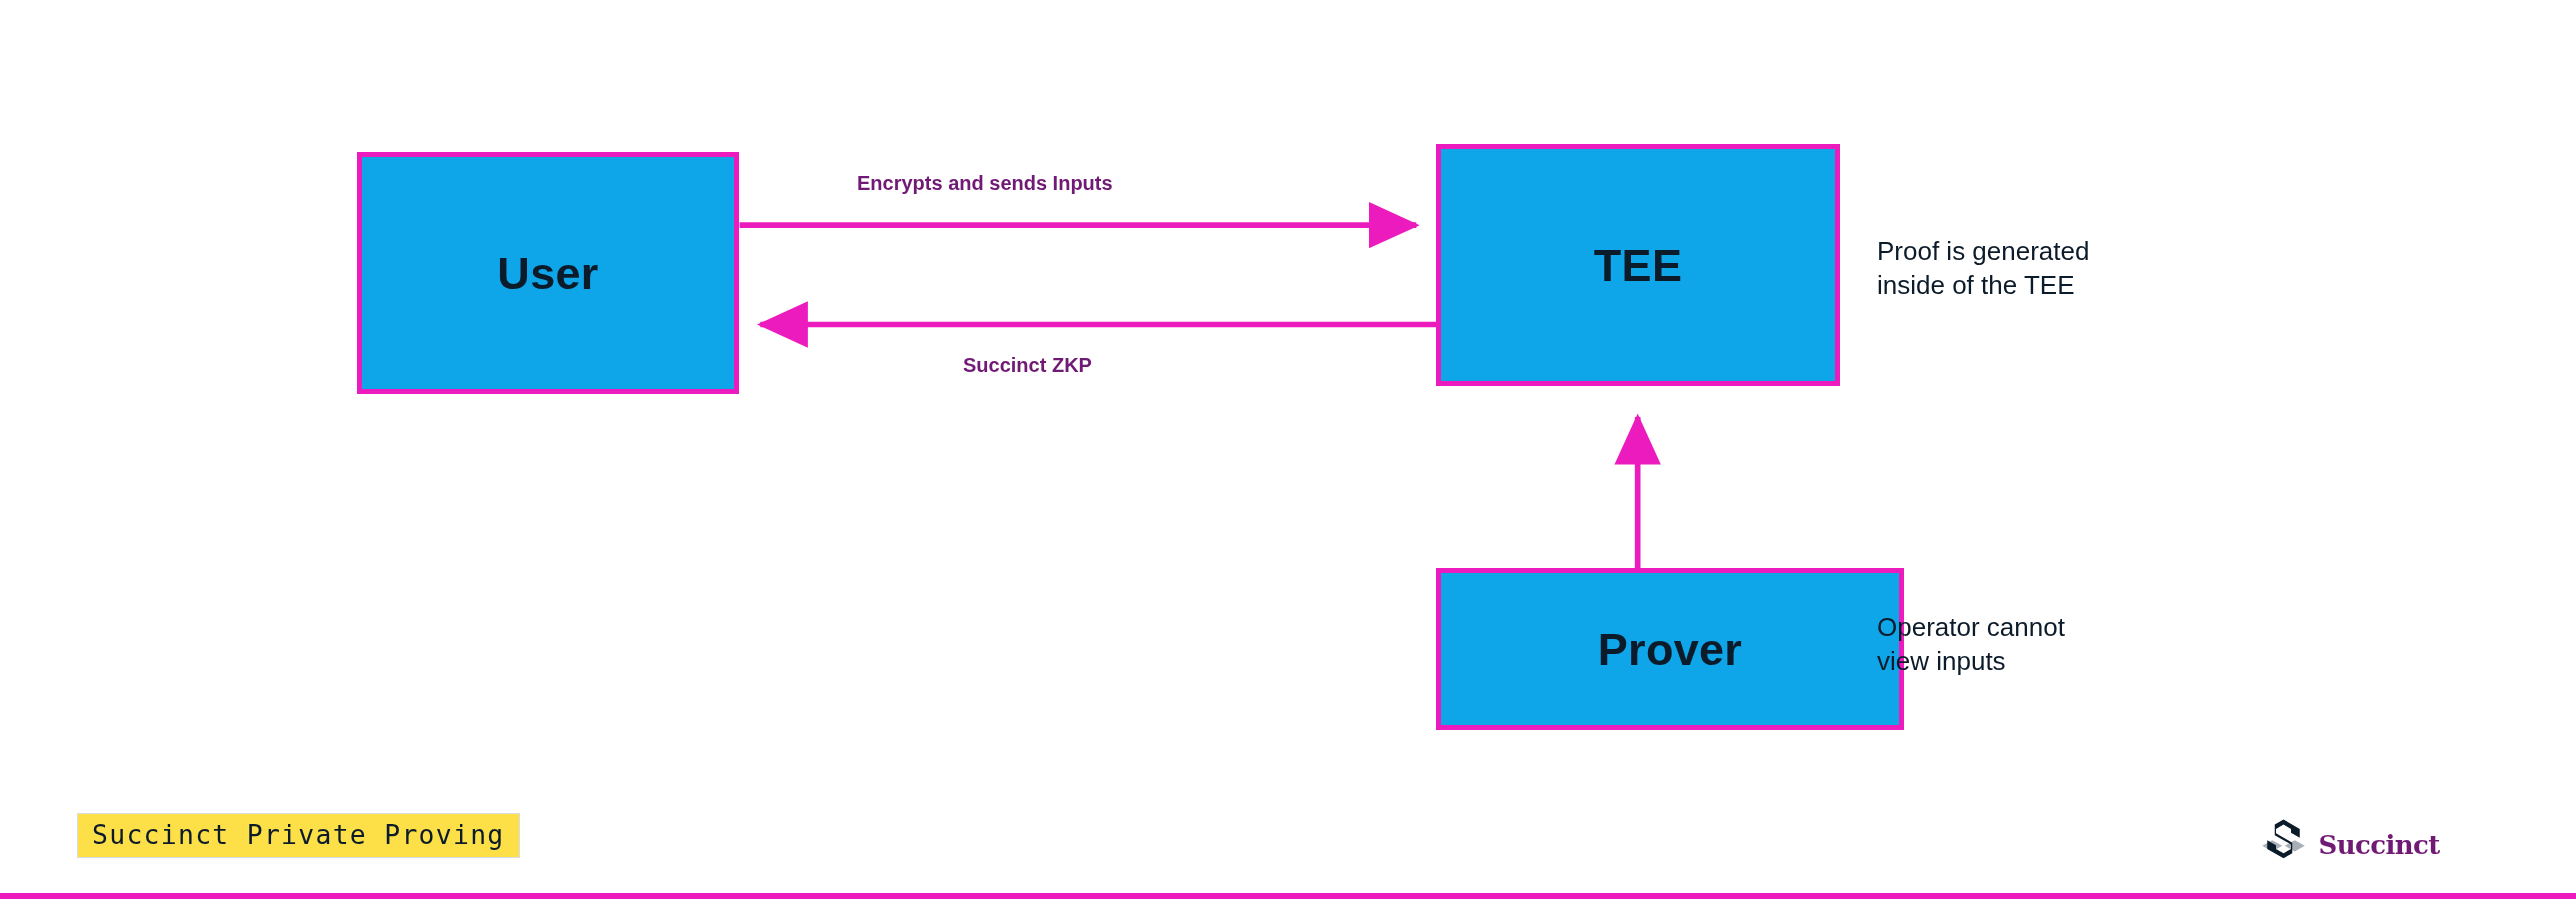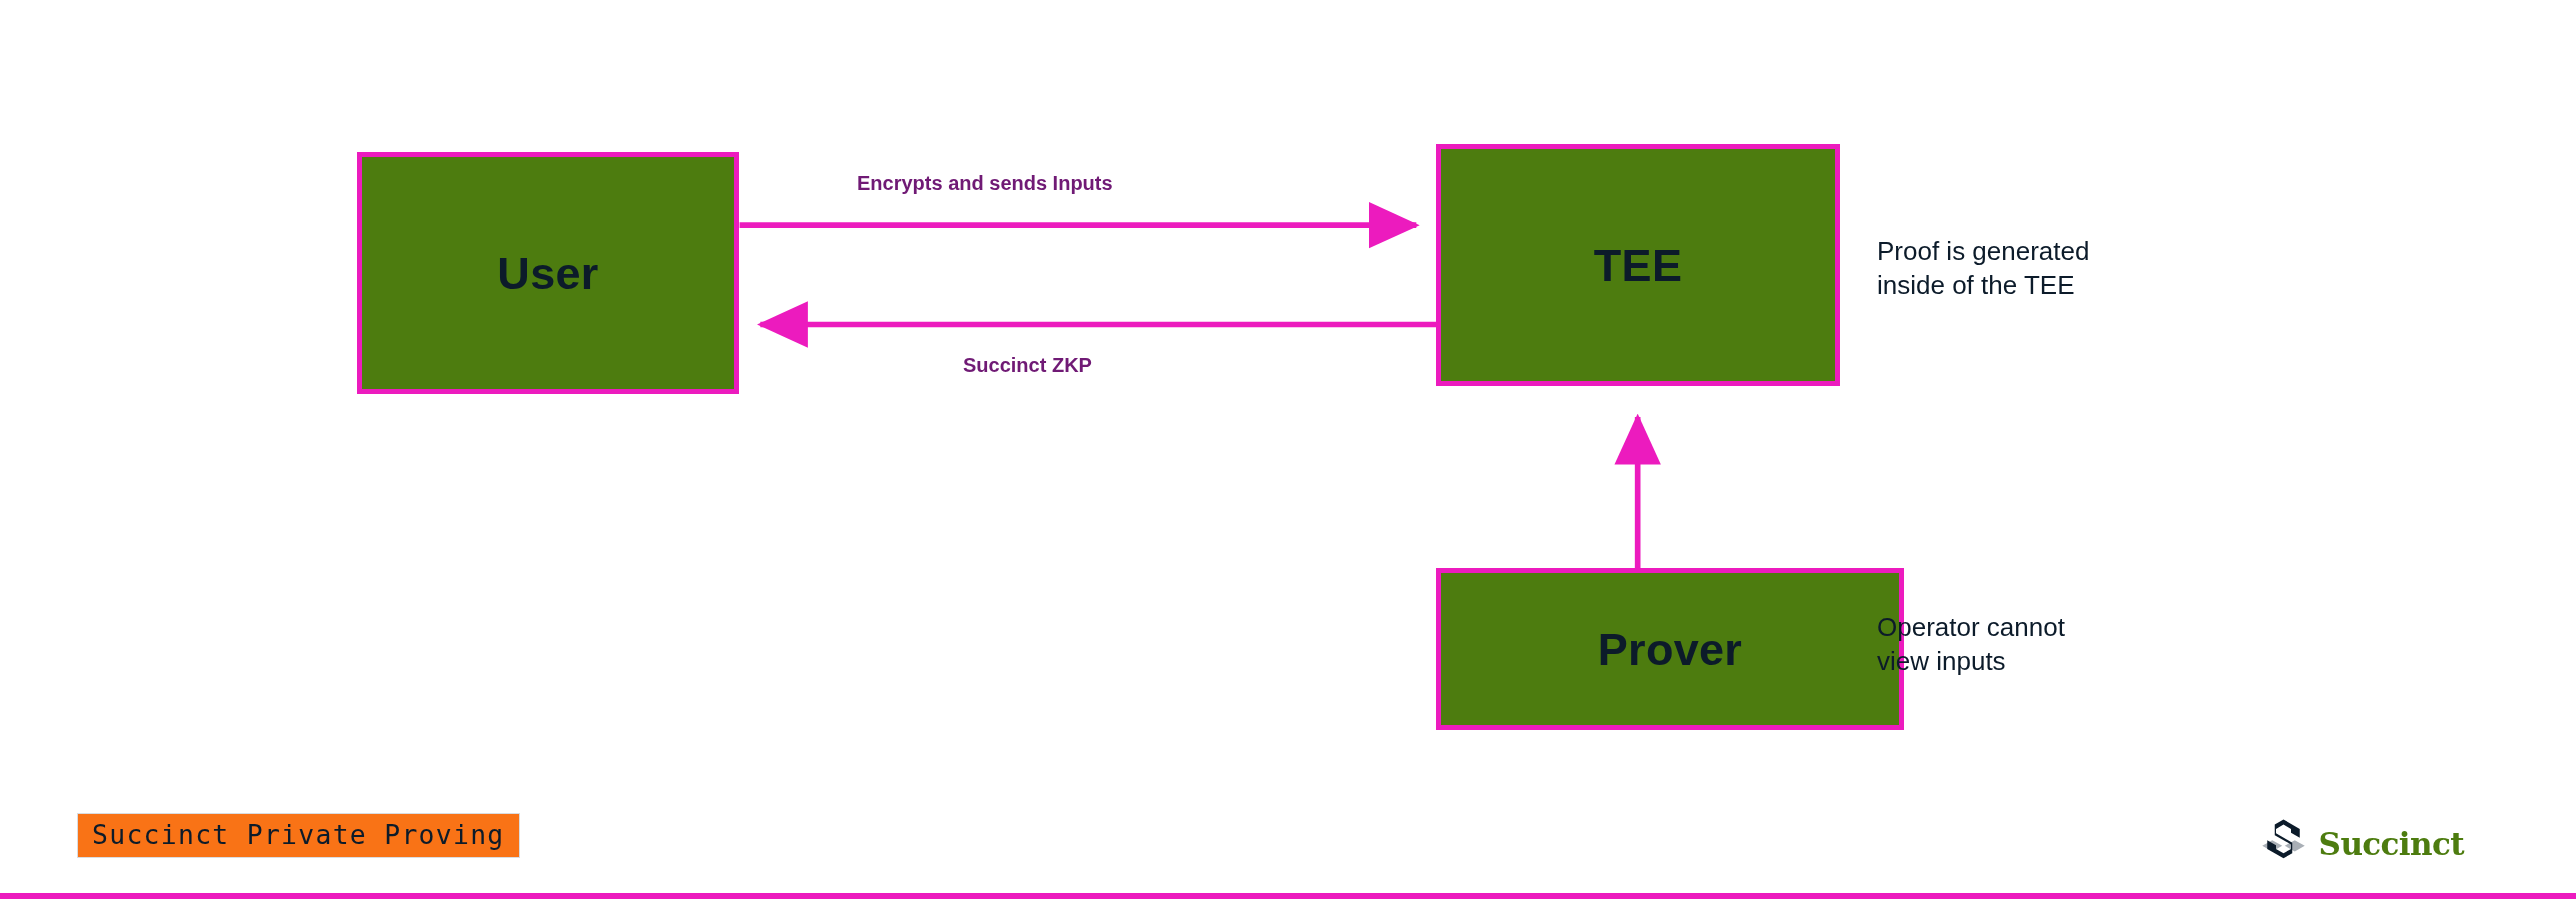--- a/index.html
+++ b/index.html
@@ -17,21 +17,21 @@
     height: 900px;
     background: #ffffff;
     overflow: hidden;
   }
 
   
   .node {
     position: absolute;
     box-sizing: border-box;
     border: 5.7px solid #EC1BBE;
-    background: #4d7c0f;
+    background: #0ea5e9;
     display: flex;
     align-items: center;
     justify-content: center;
   }
   .node-label {
     font-family: "Liberation Sans", sans-serif;
     font-weight: 700;
     font-size: 45px;
     letter-spacing: 0.3px;
     color: #0C1B2A;
@@ -79,21 +79,21 @@
   #annotation-tee    { left: 1877px; top: 234px; }
   #annotation-prover { left: 1877px; top: 610px; }
 
   
   #caption-chip {
     position: absolute;
     left: 77px;
     top: 813px;
     box-sizing: border-box;
     border: 1.9px solid #D9DCE0;
-    background: #f97316;
+    background: #fde047;
     padding: 5.7px 14px 8.2px 14px;
   }
   #caption-chip .caption-text {
     font-family: "DejaVu Sans Mono", "Liberation Mono", monospace;
     font-size: 26.4px;
     letter-spacing: 1.3px;
     color: #0C1B2A;
     white-space: nowrap;
     line-height: 1.1;
   }
@@ -104,23 +104,23 @@
     left: 2261px;
     top: 818px;
     display: flex;
     align-items: center;
     gap: 12.6px;
   }
   #brand-mark { display: block; }
   #brand-wordmark {
     font-family: "DejaVu Serif", "Liberation Serif", serif;
     font-weight: 700;
-    font-size: 31px;
+    font-size: 26px;
     letter-spacing: -0.6px;
-    color: #4d7c0f;
+    color: #701a75;
     line-height: 1;
   }
 
   
   #bottom-rule {
     position: absolute;
     left: 0;
     bottom: 0;
     width: 2576px;
     height: 7px;

